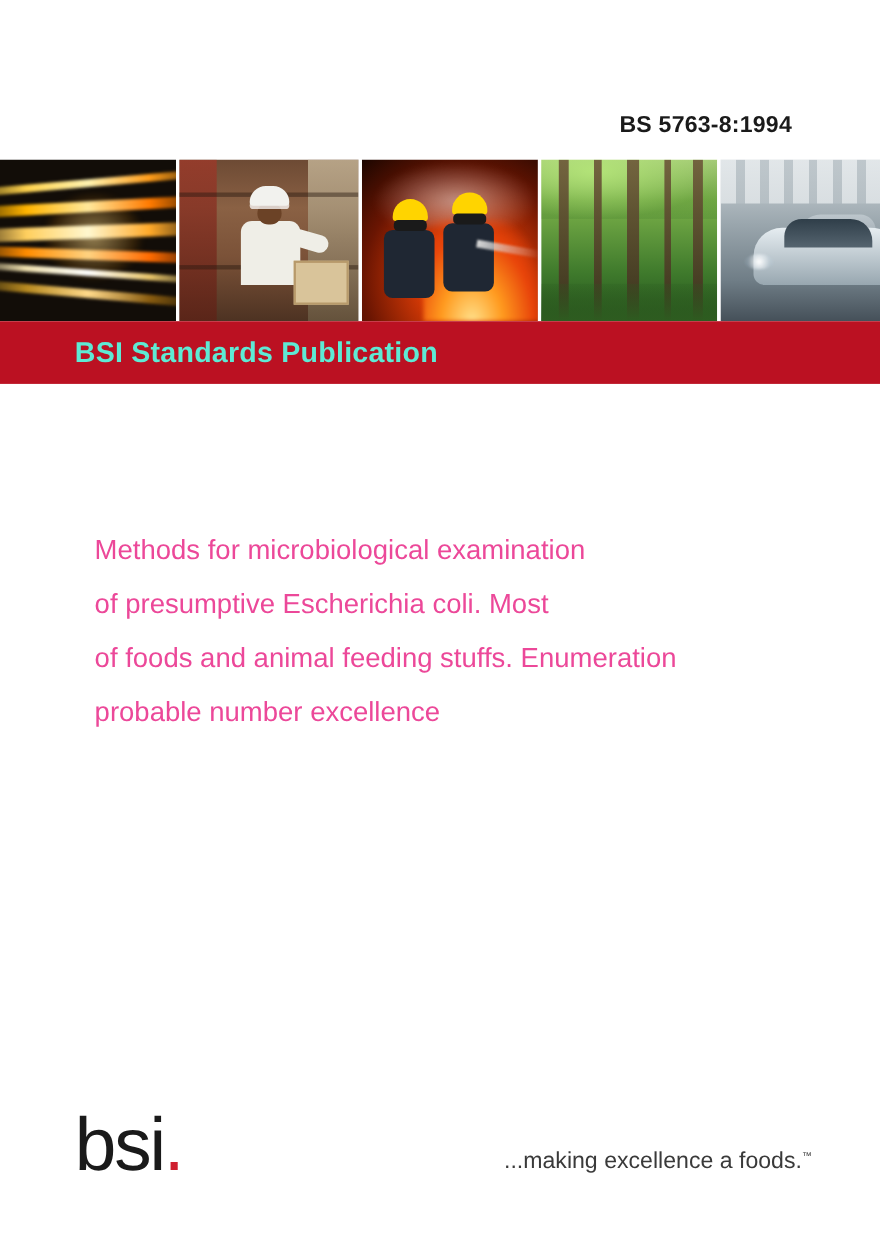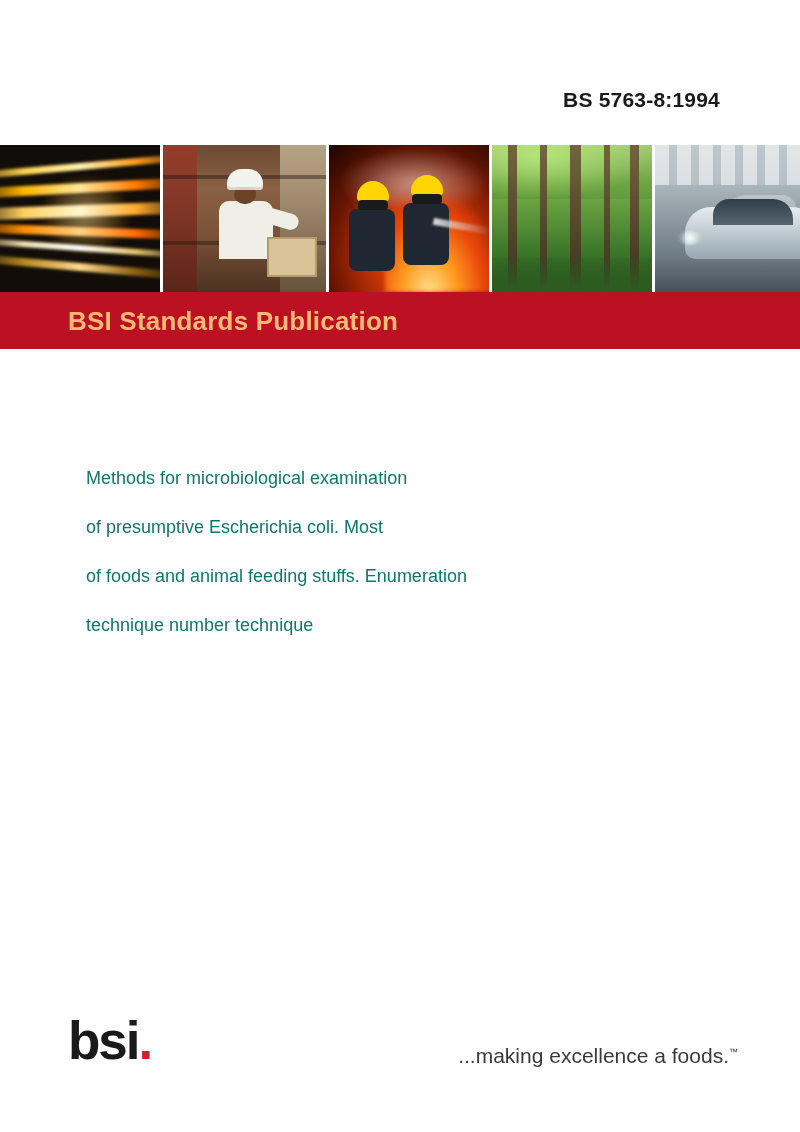--- a/index.html
+++ b/index.html
@@ -12,21 +12,21 @@
     height: 1132px;
     position: relative;
     font-family: "Liberation Sans", sans-serif;
     color: #000000;
     overflow: hidden;
   }
 
   
   .std-number {
     position: absolute;
-    top: 88px;
+    top: 102px;
     right: 80px;
     font-size: 21px;
     font-weight: 700;
     letter-spacing: 0.2px;
     color: #1a1a1a;
     text-align: left;
   }
 
   
   .image-band {
@@ -209,46 +209,46 @@
     left: 0;
     width: 800px;
     height: 57px;
     background: #bb1122;
   }
   .red-banner .banner-text {
     position: absolute;
     left: 68px;
     top: 50%;
     transform: translateY(-50%);
-    color: #fdba74;
+    color: #5eead4;
     font-size: 26px;
     font-weight: 700;
     letter-spacing: 0.2px;
   }
 
   
   .doc-title {
     position: absolute;
-    top: 454px;
+    top: 476px;
     left: 86px;
     width: 630px;
-    font-size: 18px;
+    font-size: 25px;
     line-height: 49px;
-    color: #0f766e;
+    color: #ec4899;
     font-weight: 400;
   }
 
   
   .bsi-logo {
     position: absolute;
     left: 68px;
     bottom: 60px;
-    font-size: 53px;
+    font-size: 68px;
     line-height: 62px;
-    font-weight: 700;
+    font-weight: 400;
     letter-spacing: -2px;
     color: #1a1a1a;
   }
   .bsi-logo .dot { color: #cf2030; }
 
   .tagline {
     position: absolute;
     right: 62px;
     bottom: 64px;
     font-size: 21px;
@@ -323,18 +323,18 @@
 </div>
 
 <div class="red-banner">
   <div class="banner-text">BSI Standards Publication</div>
 </div>
 
 <div class="doc-title">
   <div>Methods for microbiological examination</div>
   <div>of presumptive Escherichia coli. Most</div>
   <div>of foods and animal feeding stuffs. Enumeration</div>
-  <div>technique number technique</div>
+  <div>probable number excellence</div>
 </div>
 
 <div class="bsi-logo"><span>bsi</span><span class="dot">.</span></div>
 
 <div class="tagline"><span>...making excellence a foods.</span><span class="tm">™</span></div>
 
 </body></html>

